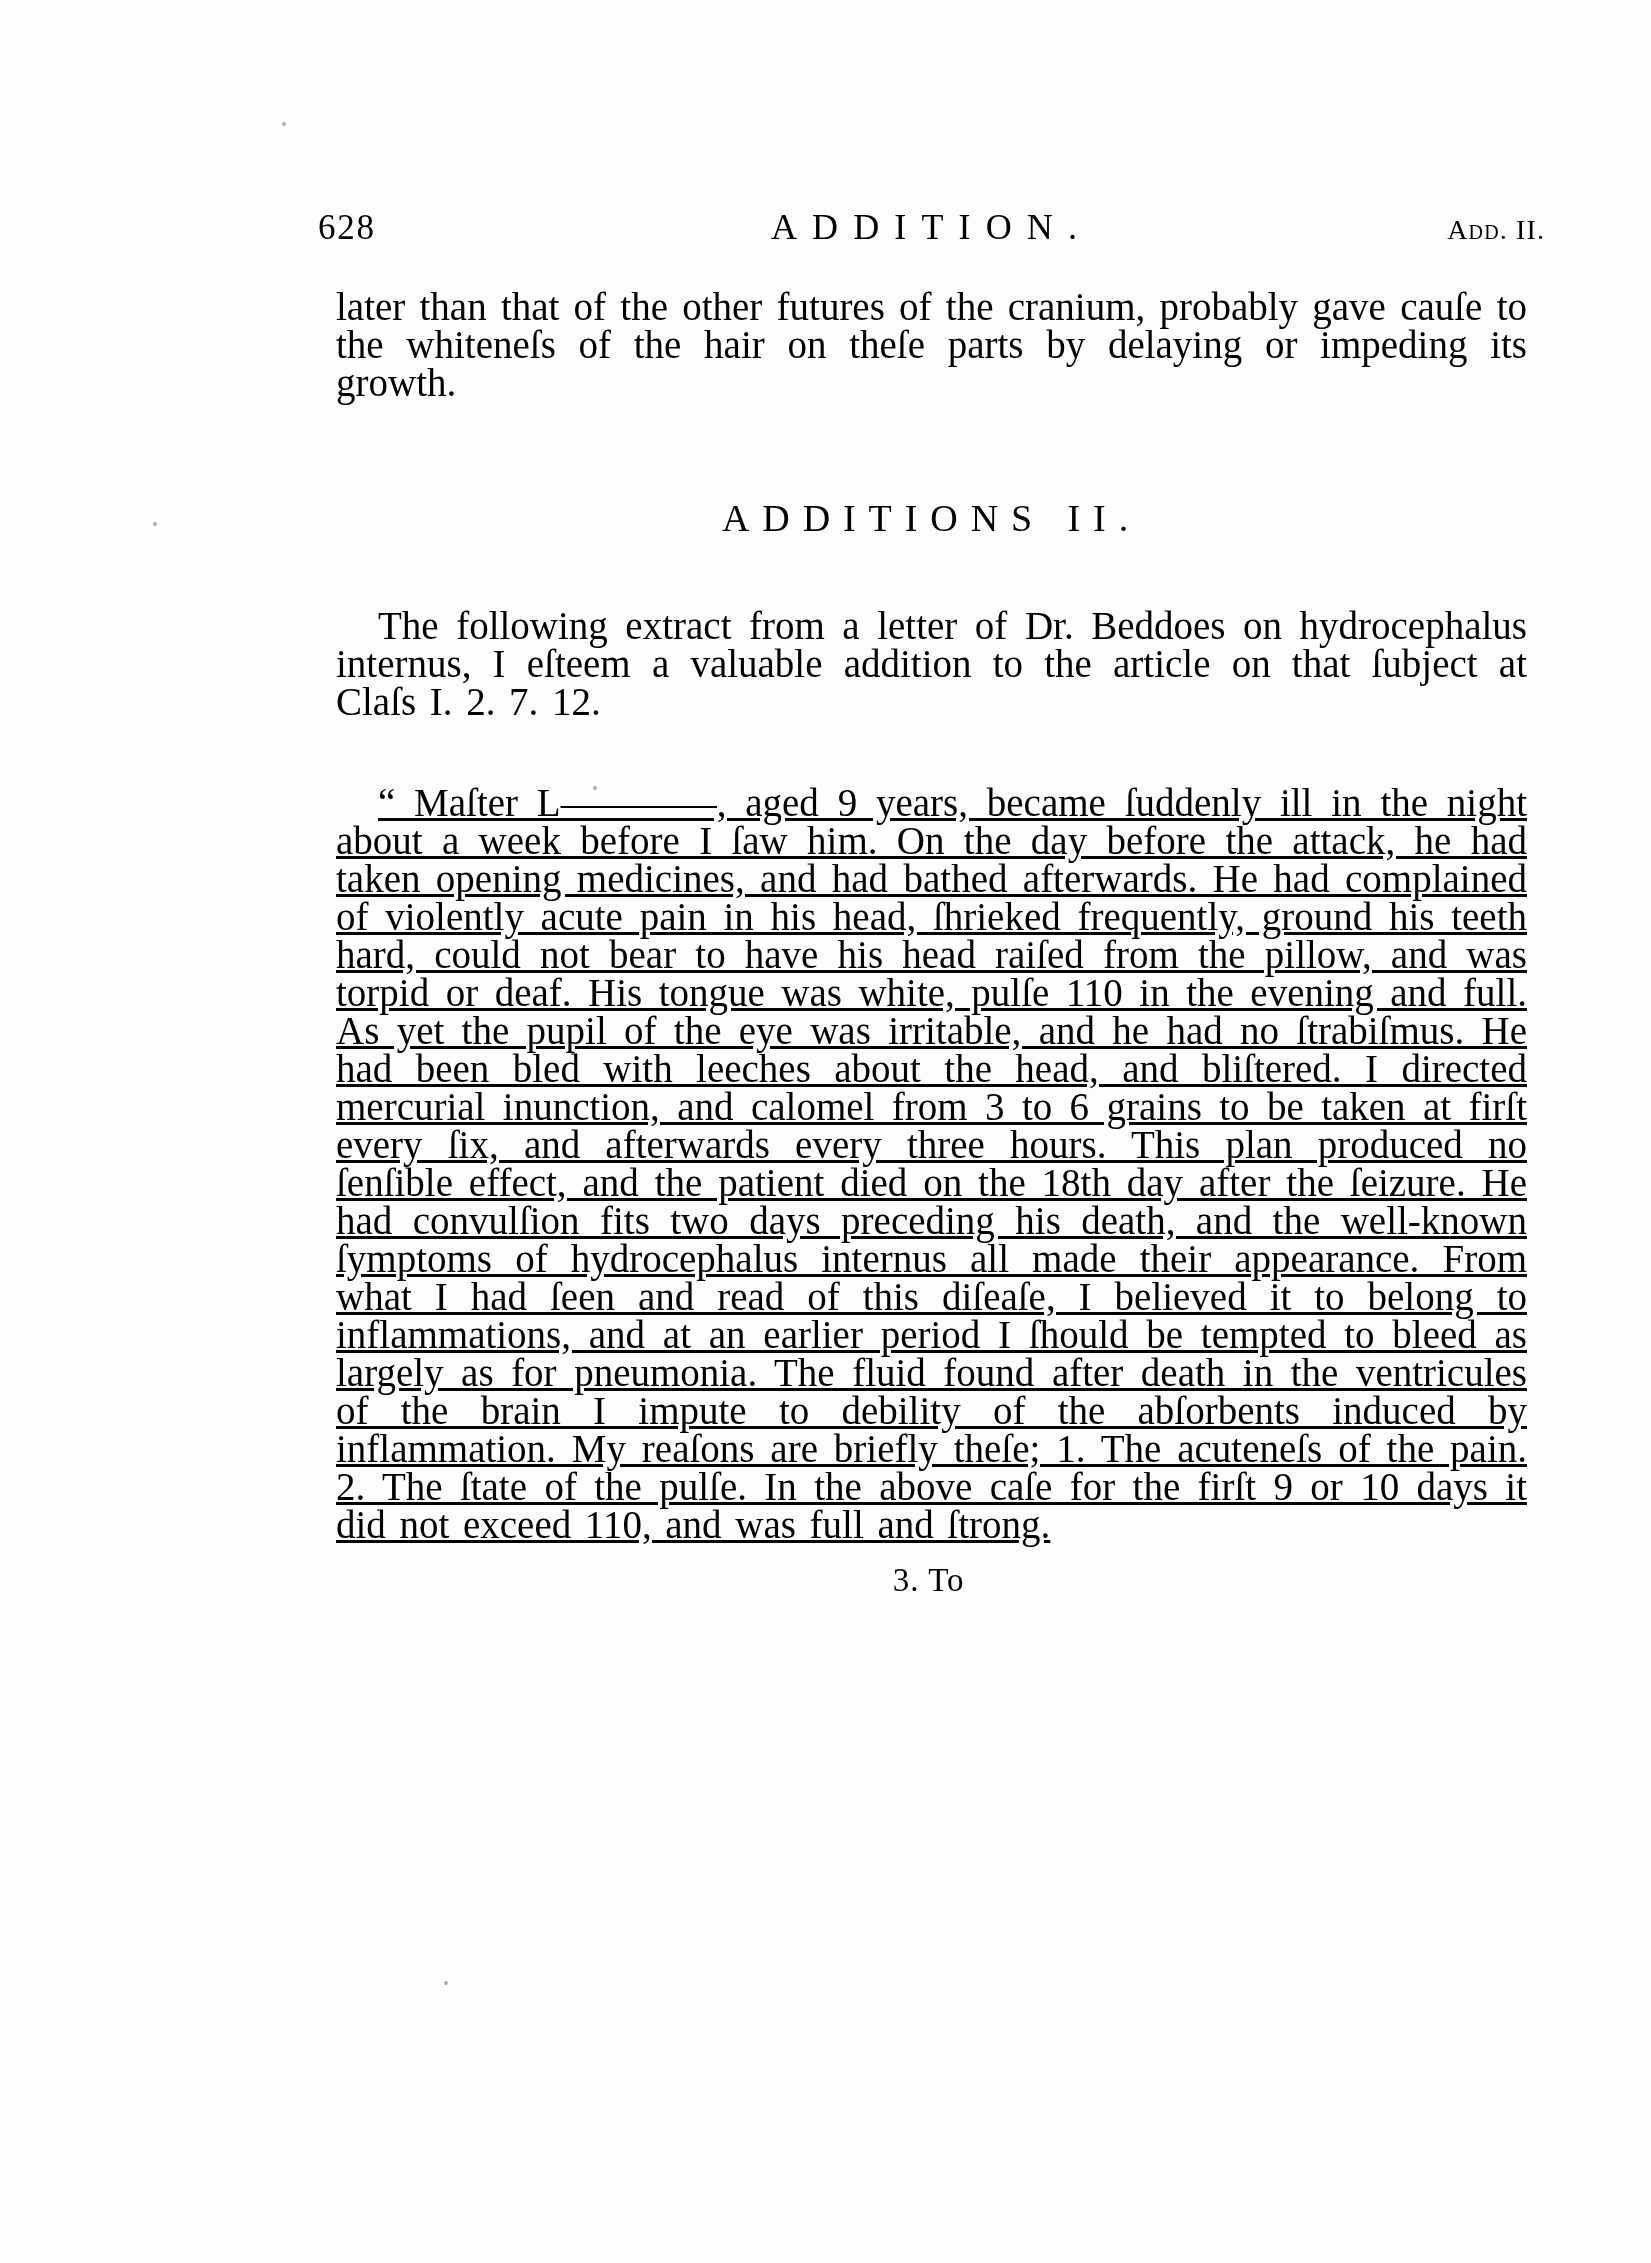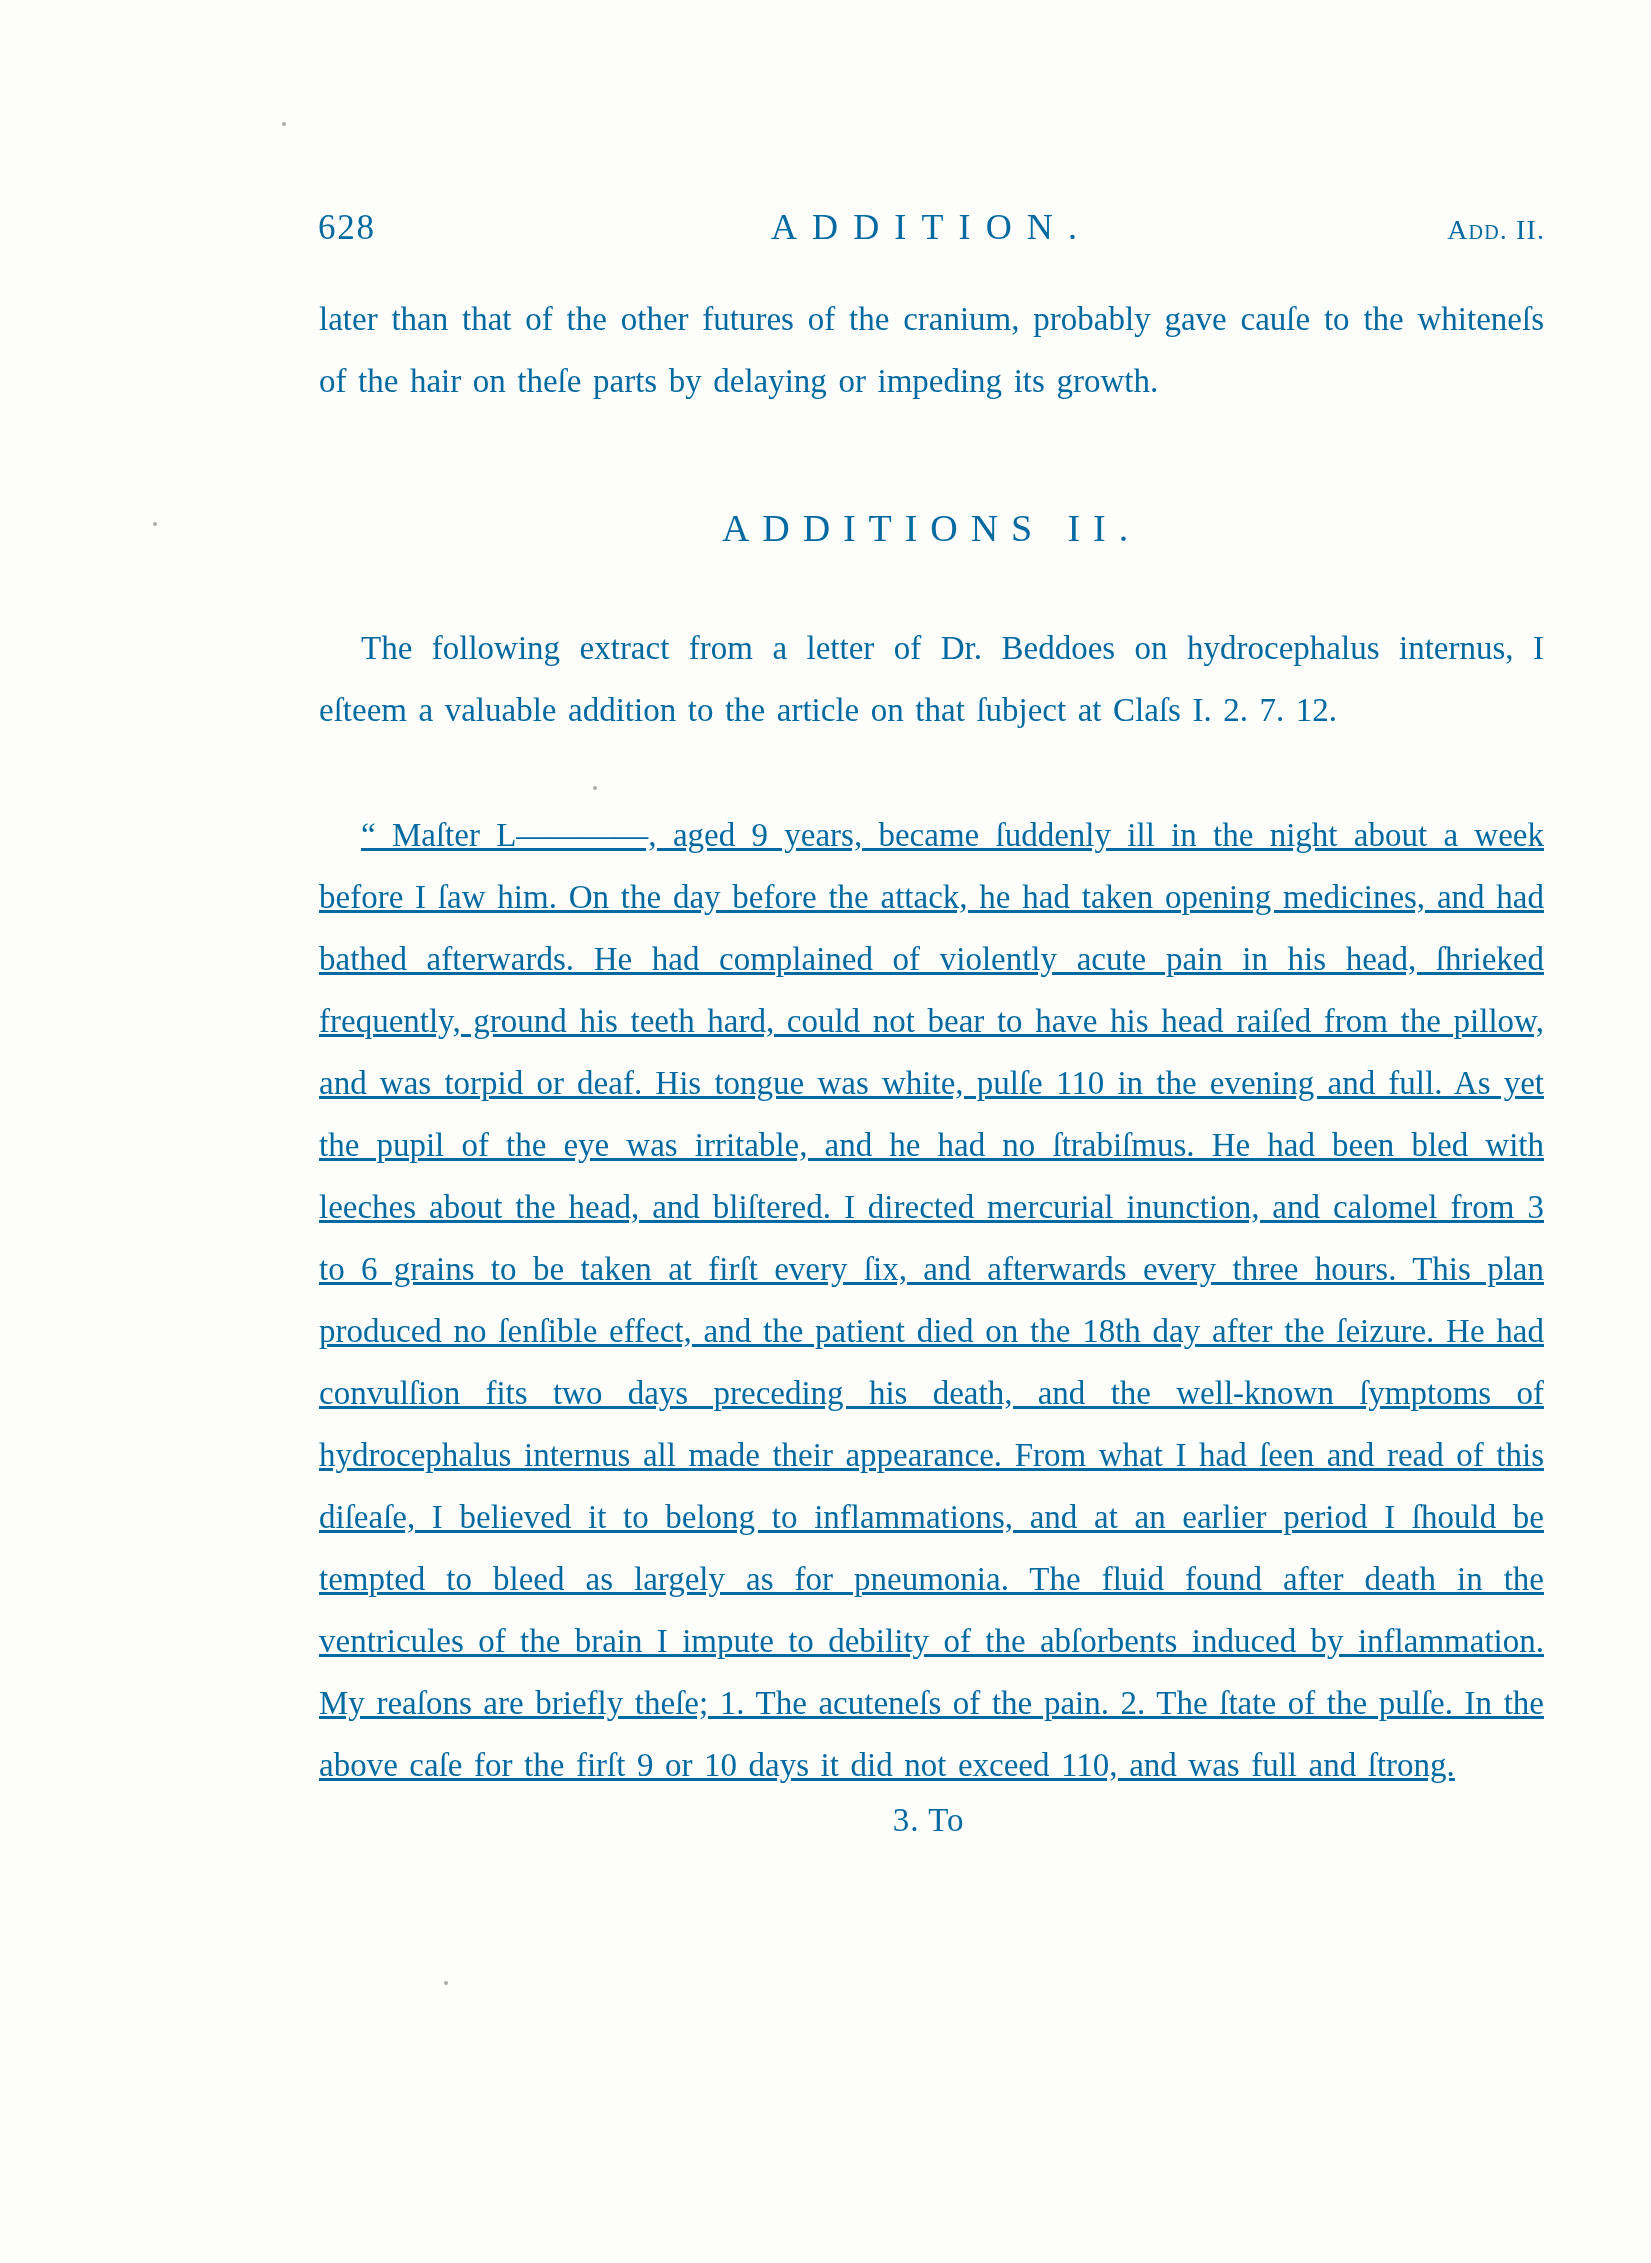--- a/index.html
+++ b/index.html
@@ -6,21 +6,21 @@
     margin: 0;
     padding: 0;
     background: #e9e7e2;
   }
   .page {
     position: relative;
     width: 1652px;
     height: 2264px;
     margin: 0 auto;
     background: #fdfdfb;
-    color: #0369a1;
+    color: #000000;
     font-family: "Liberation Serif", "DejaVu Serif", serif;
     box-sizing: border-box;
     padding: 206px 106px 0 318px;
     overflow: hidden;
   }
   .text-block {
     width: 1227px;
   }
   .running-head {
     display: grid;
@@ -40,25 +40,25 @@
     justify-self: center;
     font-weight: 500;
   }
   .running-section {
     font-size: 28px;
     justify-self: end;
     font-variant: small-caps;
     letter-spacing: 0.04em;
   }
   .para {
-    font-size: 33px;
-    line-height: 62px;
+    font-size: 39px;
+    line-height: 38px;
     text-align: justify;
     word-spacing: 0.10em;
-    margin: 1px;
+    margin: 18px;
   }
   .para.indent {
     text-indent: 42px;
   }
   .addition-heading {
     font-size: 38px;
     font-weight: 500;
     letter-spacing: 0.34em;
     text-align: center;
     margin: 94px 0 0 0;

